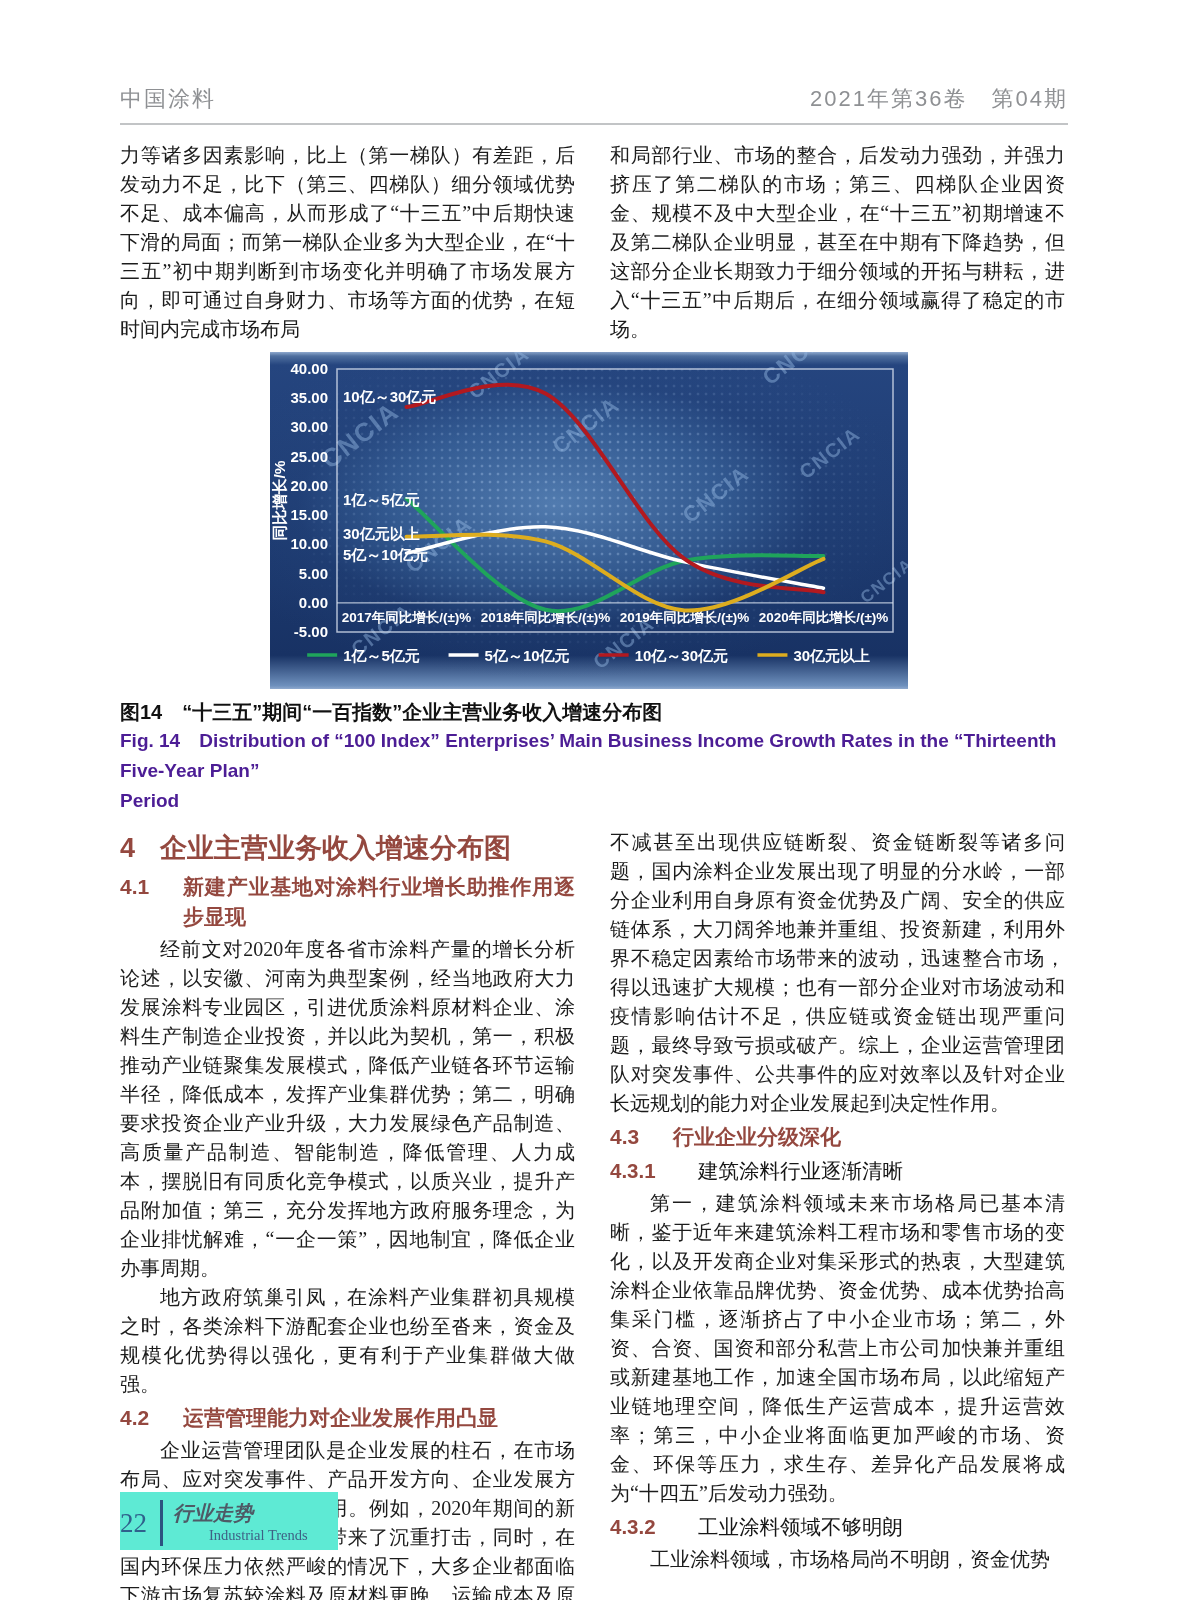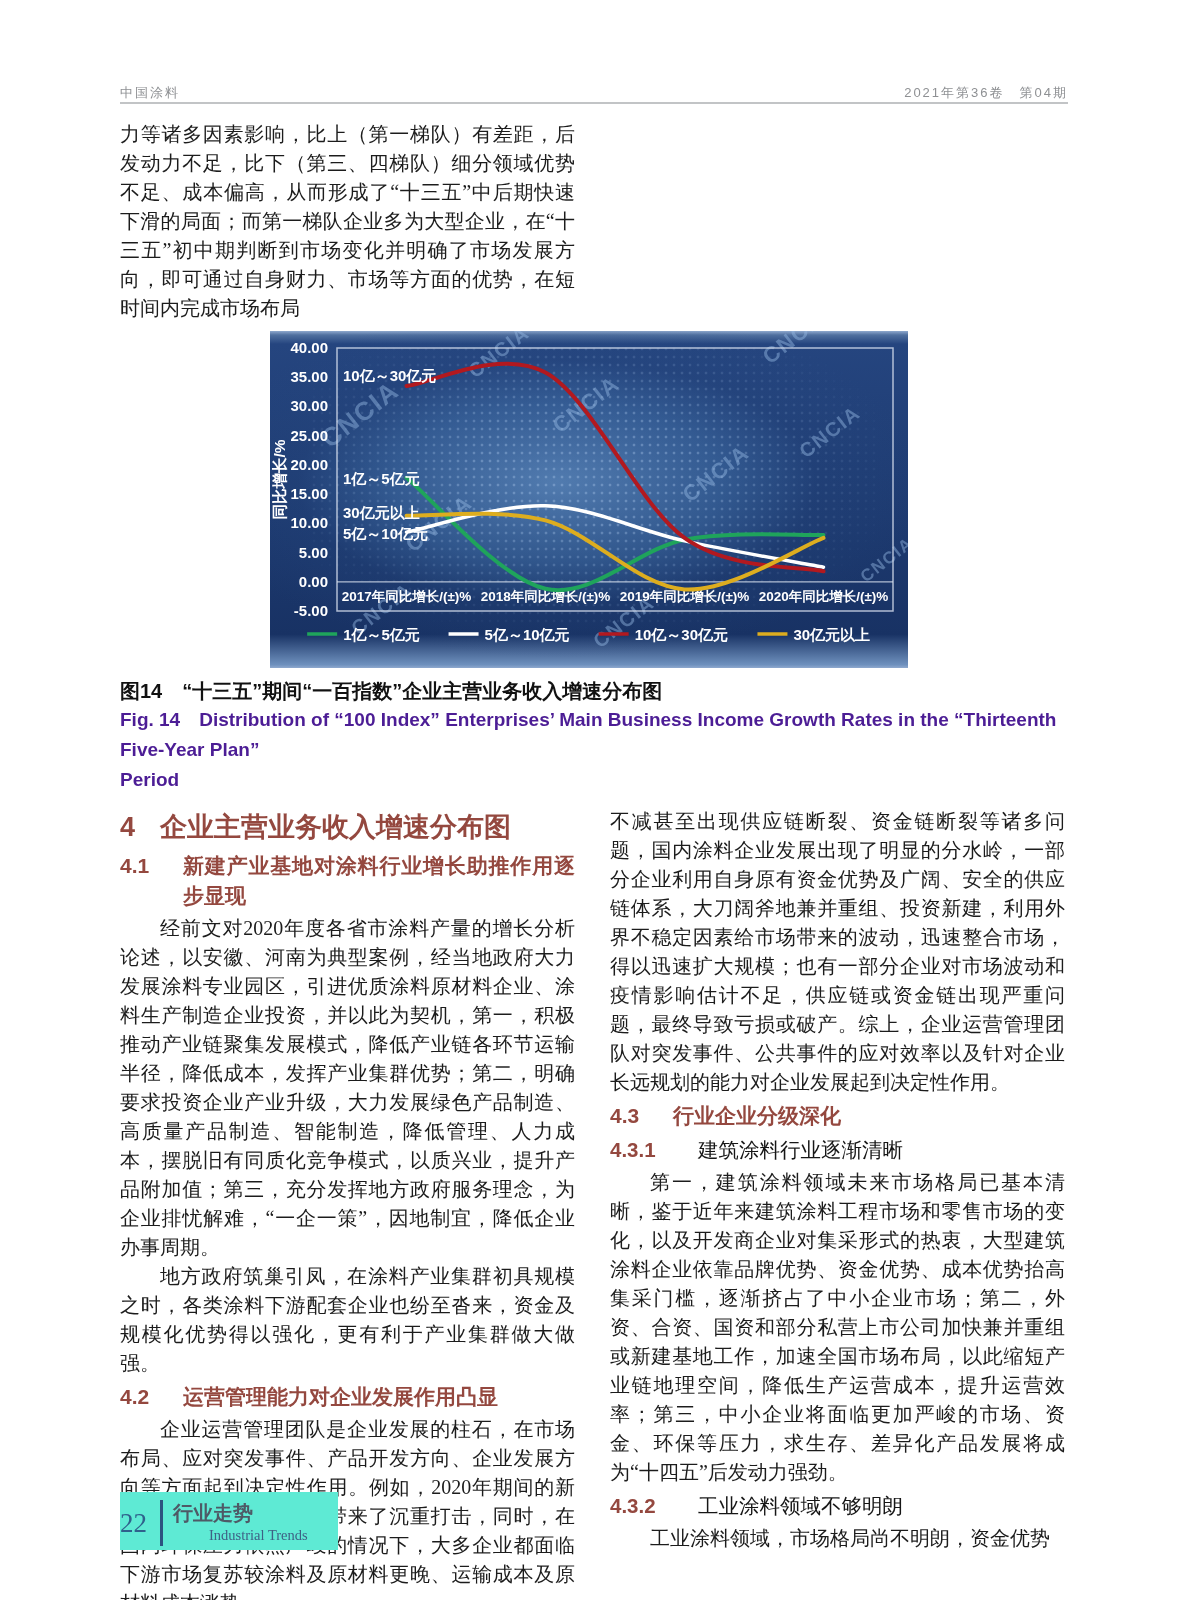--- a/index.html
+++ b/index.html
@@ -6,22 +6,22 @@
   .page{
     width:1187px;height:1600px;position:relative;margin:0 auto;
     background:#ffffff;overflow:hidden;color:#1c1c1c;
     font-family:"Liberation Serif","DejaVu Serif",serif;
   }
   .inner{padding:84px 119px 0 120px;}
   
   .header{
     display:flex;justify-content:space-between;align-items:flex-start;
     font-family:"Liberation Sans","DejaVu Sans",sans-serif;
-    color:#8e9093;font-size:13px;letter-spacing:2px;
-    border-bottom:2px solid #c2c4c6;
+    color:#8e9093;font-size:22px;letter-spacing:2px;
+    padding-bottom:9px;border-bottom:2px solid #c2c4c6;
   }
   
   .twocol{display:flex;gap:35px;}
   .col{width:455px;}
   .col p{font-size:20px;line-height:29px;text-align:justify;margin:0;}
   .indent{text-indent:2em;}
   .intro{margin-top:16px;}
   
   .chart-fig{
     width:638px;height:337px;margin:8px 0 0 150px;position:relative;
@@ -62,37 +62,40 @@
   .h-sub43 .num{position:absolute;left:0;top:0;color:#94483f;font-weight:600;}
   .h-sub43 .ttl{color:#161616;font-family:"Liberation Serif","DejaVu Serif",serif;}
   
   .footer{
     position:absolute;left:120px;top:1492px;display:flex;align-items:center;
     background:#5eead4;padding:8px 30px 4px 0;
   }
   .page-num{font-size:27px;color:#2f618c;margin-right:13px;font-family:"Liberation Serif","DejaVu Serif",serif;}
   .fbar{width:3px;height:46px;background:#2c5480;margin-right:10px;}
   .fzh{font-size:20px;font-weight:bold;color:#4e5a66;line-height:25px;
-       font-family:"Liberation Sans","DejaVu Sans",sans-serif;}
+       font-family:"Liberation Sans","DejaVu Sans",sans-serif;font-style:italic;}
   .fen{font-size:14.5px;color:#3e6185;line-height:19px;font-family:"Liberation Serif","DejaVu Serif",serif;margin-left:36px;}
 </style>
 </head>
 <body>
 
 <div class="page">
   <div class="inner">
 
     <div class="header">
       <span>中国涂料</span>
       <span>2021年第36卷　第04期</span>
     </div>
 
     <div class="twocol intro">
       <div class="col">
         <p>力等诸多因素影响，比上（第一梯队）有差距，后发动力不足，比下（第三、四梯队）细分领域优势不足、成本偏高，从而形成了“十三五”中后期快速下滑的局面；而第一梯队企业多为大型企业，在“十三五”初中期判断到市场变化并明确了市场发展方向，即可通过自身财力、市场等方面的优势，在短时间内完成市场布局</p>
+      </div>
+      <div class="col">
+        <p>和局部行业、市场的整合，后发动力强劲，并强力挤压了第二梯队的市场；第三、四梯队企业因资金、规模不及中大型企业，在“十三五”初期增速不及第二梯队企业明显，甚至在中期有下降趋势，但这部分企业长期致力于细分领域的开拓与耕耘，进入“十三五”中后期后，在细分领域赢得了稳定的市场。</p>
       </div>
     </div>
 
     <div class="chart-fig" id="chart-fig">
         <svg width="638" height="337" viewBox="0 0 638 337">
           <text x="0" y="0" fill="rgba(150,186,228,0.45)" font-size="20" font-weight="bold" font-family="&quot;Liberation Sans&quot;,&quot;DejaVu Sans&quot;,sans-serif" letter-spacing="1.5" transform="translate(205,48) rotate(-38)">CNCIA</text>
           <text x="0" y="0" fill="rgba(150,186,228,0.45)" font-size="22" font-weight="bold" font-family="&quot;Liberation Sans&quot;,&quot;DejaVu Sans&quot;,sans-serif" letter-spacing="1.5" transform="translate(500,34) rotate(-38)">CNCIA</text>
           <text x="0" y="0" fill="rgba(150,186,228,0.45)" font-size="26" font-weight="bold" font-family="&quot;Liberation Sans&quot;,&quot;DejaVu Sans&quot;,sans-serif" letter-spacing="1.5" transform="translate(60,118) rotate(-38)">CNCIA</text>
           <text x="0" y="0" fill="rgba(150,186,228,0.45)" font-size="22" font-weight="bold" font-family="&quot;Liberation Sans&quot;,&quot;DejaVu Sans&quot;,sans-serif" letter-spacing="1.5" transform="translate(290,103) rotate(-38)">CNCIA</text>
           <text x="0" y="0" fill="rgba(150,186,228,0.45)" font-size="22" font-weight="bold" font-family="&quot;Liberation Sans&quot;,&quot;DejaVu Sans&quot;,sans-serif" letter-spacing="1.5" transform="translate(420,172) rotate(-38)">CNCIA</text>

